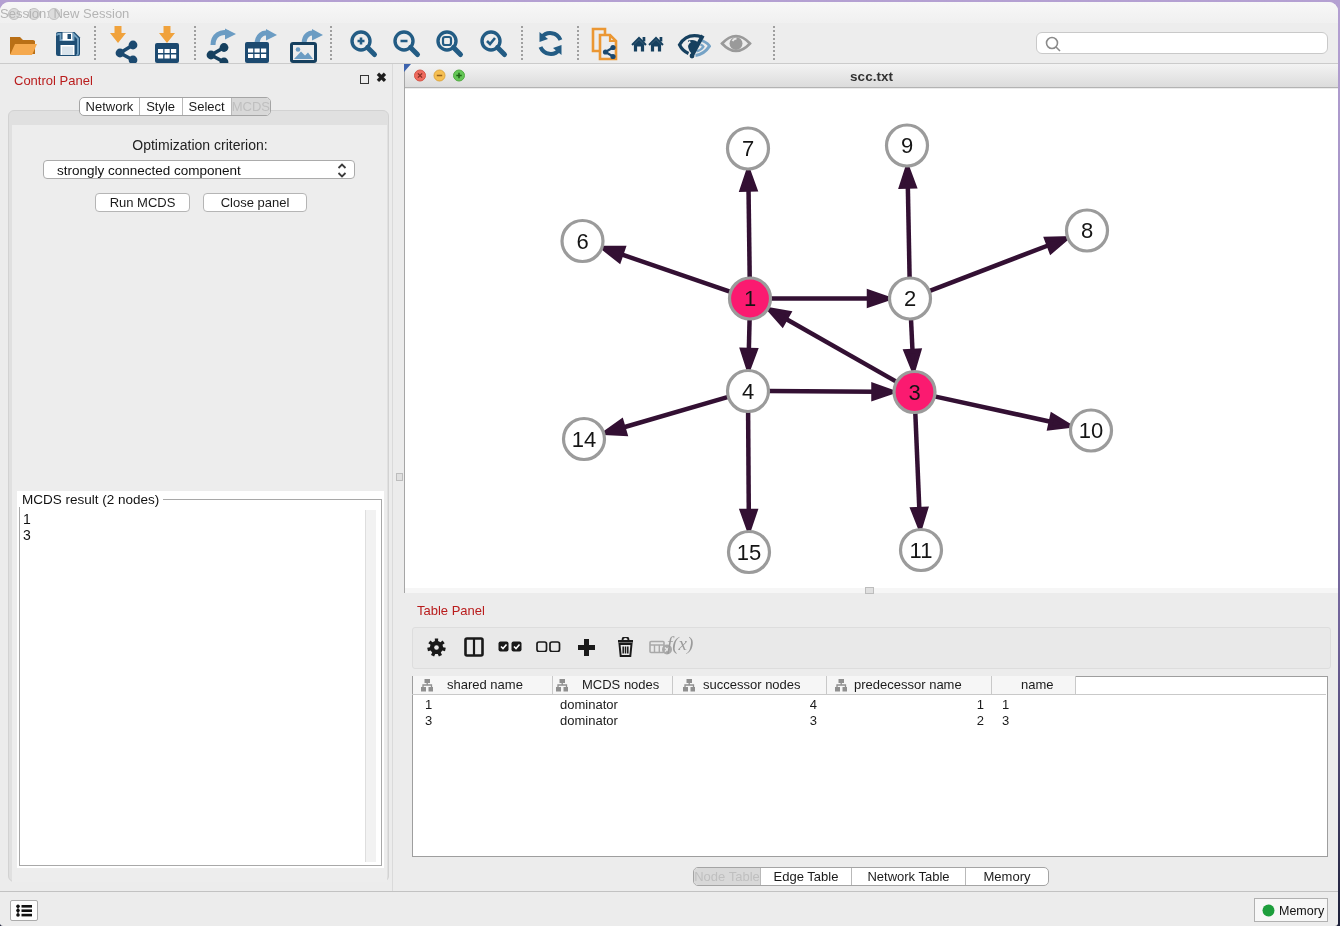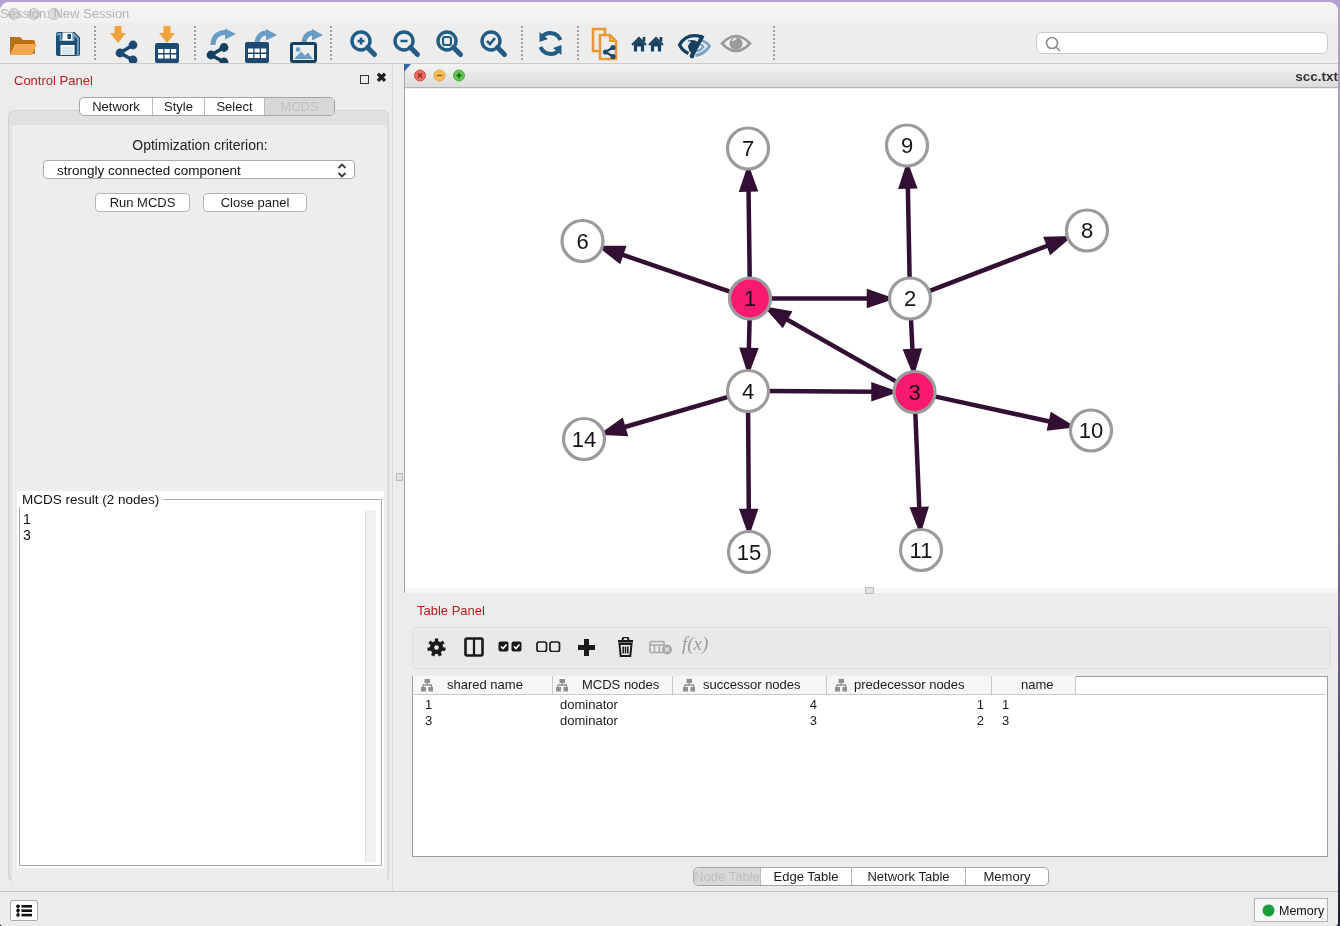--- a/index.html
+++ b/index.html
@@ -220,21 +220,21 @@
  </svg>
 </div>
 </div>
 <div id="cpanel">
   <div class="phead" style="position:absolute;left:14px;top:9px">Control Panel</div>
   <div class="sqbtn" style="left:360px;top:11px"></div>
   <div class="xbtn" style="left:376px;top:6px">✖</div>
   <div id="tabpane">
         <div id="tabinner"></div>
       </div>
-  <div class="seg" style="left:79px;top:33px;width:256px">
+  <div class="seg" style="left:79px;top:33px;width:192px">
     <div style="width:72px">Network</div>
         <div style="width:52px">Style</div>
     <div style="width:60px">Select</div>
         <div class="on" style="flex:1">MCDS</div>
   </div>
   <div style="position:absolute;left:8px;top:73px;width:384px;text-align:center;font-size:14px;color:#222">Optimization criterion:</div>
   <div style="position:absolute;left:43px;top:96px;width:312px;height:19px;background:#fff;border:1px solid #ababab;border-radius:4px;">
     <div style="position:absolute;left:13px;top:1px;font-size:13.5px;color:#111;line-height:17px">strongly connected component</div>
     <svg width="12" height="15" style="position:absolute;right:6px;top:2px">
       <path d="M2.5,5 L6,1.5 L9.5,5" fill="none" stroke="#3c3c3c" stroke-width="1.8"></path>
@@ -257,21 +257,21 @@
 <div id="netwin">
   <div id="nettitle">
     <svg width="70" height="14" style="position:absolute;left:9px;top:5px">
       <circle cx="6" cy="6.5" r="5.5" fill="#ee6a5e" stroke="#d35648" stroke-width="1"></circle>
       <path d="M3.9,4.4 L8.1,8.6 M8.1,4.4 L3.9,8.6" stroke="#832e24" stroke-width="1.3"></path>
       <circle cx="25.5" cy="6.5" r="5.5" fill="#f6bf51" stroke="#dda63e" stroke-width="1"></circle>
       <path d="M22.8,6.5 H28.2" stroke="#95621c" stroke-width="1.5"></path>
       <circle cx="45" cy="6.5" r="5.5" fill="#63c655" stroke="#52ab44" stroke-width="1"></circle>
       <path d="M42.3,6.5 H47.7 M45,3.8 V9.2" stroke="#1e6115" stroke-width="1.5"></path>
     </svg>
-    <div style="position:absolute;top:5px;width:100%;text-align:right;font-size:13.5px;font-weight:bold;color:#333">scc.txt</div>
+    <div style="position:absolute;top:5px;width:100%;text-align:center;font-size:13.5px;font-weight:bold;color:#333">scc.txt</div>
   </div>
   <div id="netcanvas">
     <svg width="933" height="495" style="position:absolute;left:0;top:0">
 <g stroke="#331033" stroke-width="4.5" fill="#331033">
 <line x1="344.7" y1="189.0" x2="343.5" y2="98.5"></line>
 <polygon points="343.3,81.5 350.1,100.4 336.9,100.6"></polygon>
 <line x1="325.6" y1="202.8" x2="214.4" y2="164.7"></line>
 <polygon points="198.3,159.1 218.4,159.1 214.1,171.6"></polygon>
 <line x1="365.5" y1="209.5" x2="466.0" y2="209.5"></line>
 <polygon points="483.0,209.5 464.0,216.1 464.0,202.9"></polygon>
@@ -364,21 +364,21 @@
     <path d="M6.2,9.5 v7 M8.5,9.5 v7 M10.8,9.5 v7" stroke="#1a1a1a" stroke-width="1.5"></path>
   </svg>
   <svg style="position:absolute;left:244px;top:40px" width="24" height="15">
     <g stroke="#a9a9a9" fill="none">
     <rect x="1" y="1.5" width="14" height="11" rx="1" stroke-width="1.6"></rect>
     <path d="M1,5 H15 M5.5,5 V12.5 M10.3,5 V12.5" stroke-width="1.4"></path>
     </g>
     <circle cx="18" cy="9.5" r="5" fill="#a9a9a9"></circle>
     <path d="M16,7.5 l4,4 m0,-4 l-4,4" stroke="#e9e9e9" stroke-width="1.4"></path>
   </svg>
-  <div style="position:absolute;left:277px;top:33px;font-family:'Liberation Serif',serif;font-style:italic;font-size:19px;color:#9b9b9b">f(x)</div>
+  <div style="position:absolute;left:262px;top:33px;font-family:'Liberation Serif',serif;font-style:italic;font-size:19px;color:#9b9b9b">f(x)</div>
   <div id="ttable"></div>
 </div>
 <div style="position:absolute;left:412px;top:674px;width:916px;height:179px">
   <svg width="12" height="13" style="position:absolute;left:9px;top:3px;z-index:2">
         <g fill="#8f8f8f" stroke="#8f8f8f">
    <rect x="4" y="0" width="4.5" height="3.5"></rect>
           <path d="M6.2,3.5 V6 M2,8.5 V6 H10.5 V8.5" fill="none" stroke-width="1.3"></path>
    <rect x="0" y="8.5" width="4.5" height="3.5"></rect>
           <rect x="8" y="8.5" width="4.5" height="3.5"></rect>
         </g>
@@ -407,21 +407,21 @@
       <div class="thl" style="left:291px">successor nodes</div>
   <svg width="12" height="13" style="position:absolute;left:423px;top:3px;z-index:2">
         <g fill="#8f8f8f" stroke="#8f8f8f">
    <rect x="4" y="0" width="4.5" height="3.5"></rect>
           <path d="M6.2,3.5 V6 M2,8.5 V6 H10.5 V8.5" fill="none" stroke-width="1.3"></path>
    <rect x="0" y="8.5" width="4.5" height="3.5"></rect>
           <rect x="8" y="8.5" width="4.5" height="3.5"></rect>
         </g>
   </svg>
   <div class="th" style="left:415px;width:165px"></div>
-      <div class="thl" style="left:442px">predecessor nodes</div>
+      <div class="thl" style="left:442px">predecessor name</div>
   <div class="th" style="left:580px;width:84px"></div>
       <div class="thl" style="left:609px">name</div>
   <div style="position:absolute;left:0;top:18px;width:914px;border-top:1px solid #c9c9c9"></div>
   <div class="td" style="left:13px;top:21px">1</div>
   <div class="td" style="left:148px;top:21px">dominator</div>
   <div class="td" style="left:261px;top:21px;width:144px;text-align:right">4</div>
   <div class="td" style="left:415px;top:21px;width:157px;text-align:right">1</div>
   <div class="td" style="left:590px;top:21px">1</div>
   <div class="td" style="left:13px;top:37px">3</div>
   <div class="td" style="left:148px;top:37px">dominator</div>

